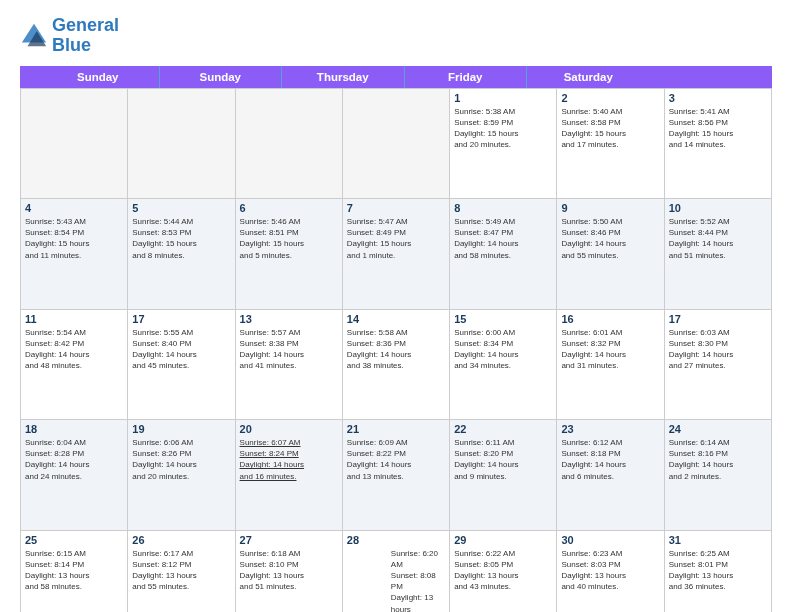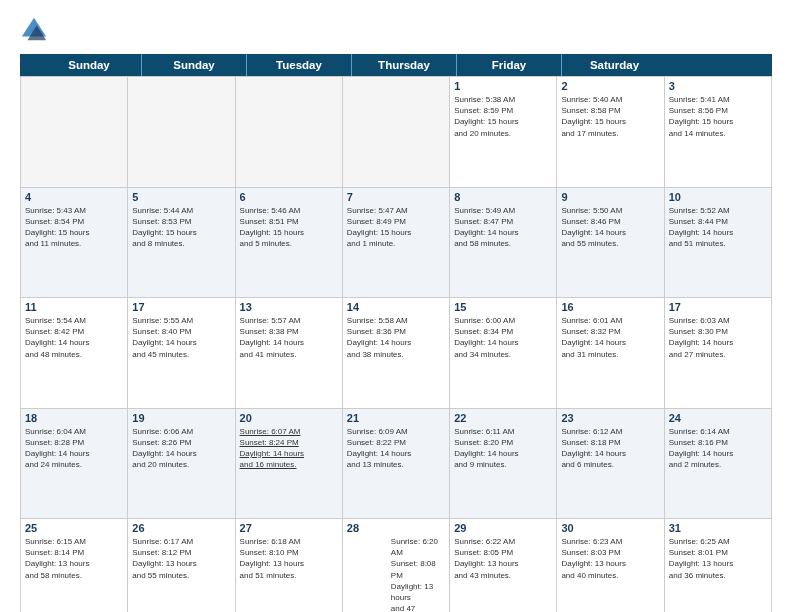--- a/index.html
+++ b/index.html
@@ -55,22 +55,22 @@
       color: #333;
       font-weight: normal;
     }
     .calendar {
       flex: 1;
       display: flex;
       flex-direction: column;
     }
     .cal-header {
       display: grid;
-      grid-template-columns: repeat(7, 1fr);
-      background: #0c4a6e;
+      grid-template-columns: repeat(6, 1fr);
+      background: #8b5cf6;
       padding-left: 17px;
     }
     .cal-header-cell {
       color: #fff;
       font-size: 11.5px;
       font-weight: bold;
       text-align: center;
       padding: 5px 2px;
       border-right: 1px solid #5a9fd4;
     }
@@ -117,32 +117,36 @@
 </head>
 <body>
 
 <div class="page">
   <div class="header">
     <div class="logo">
       <svg class="logo-icon" viewBox="0 0 30 30">
         <polygon points="15,2 28,22 2,22" fill="#2e7abf" opacity="0.85"></polygon>
         <polygon points="18,10 28,26 8,26" fill="#1a3a5c" opacity="0.7"></polygon>
       </svg>
+      <div>
+        <div class="logo-text">
+          <span>General</span><br><span style="color:#2e7abf">Blue</span>
+        </div>
+      </div>
     </div>
     <div class="title-block">
       <div class="month-year"></div>
       <div class="location"></div>
     </div>
   </div>
 
   <div class="calendar">
     <div class="cal-header" id="cal-header">
         <div class="cal-header-cell">Sunday</div>
         <div class="cal-header-cell">Sunday</div>
-        <div class="cal-header-cell">Tuesday</div>
         <div class="cal-header-cell">Thursday</div>
         <div class="cal-header-cell">Friday</div>
         <div class="cal-header-cell">Saturday</div>
       </div>
     <div class="cal-body" id="cal-body">
         <div class="cal-row">
           <div class="cal-cell empty"></div>
           <div class="cal-cell empty"></div>
           <div class="cal-cell empty"></div>
           <div class="cal-cell empty"></div>

